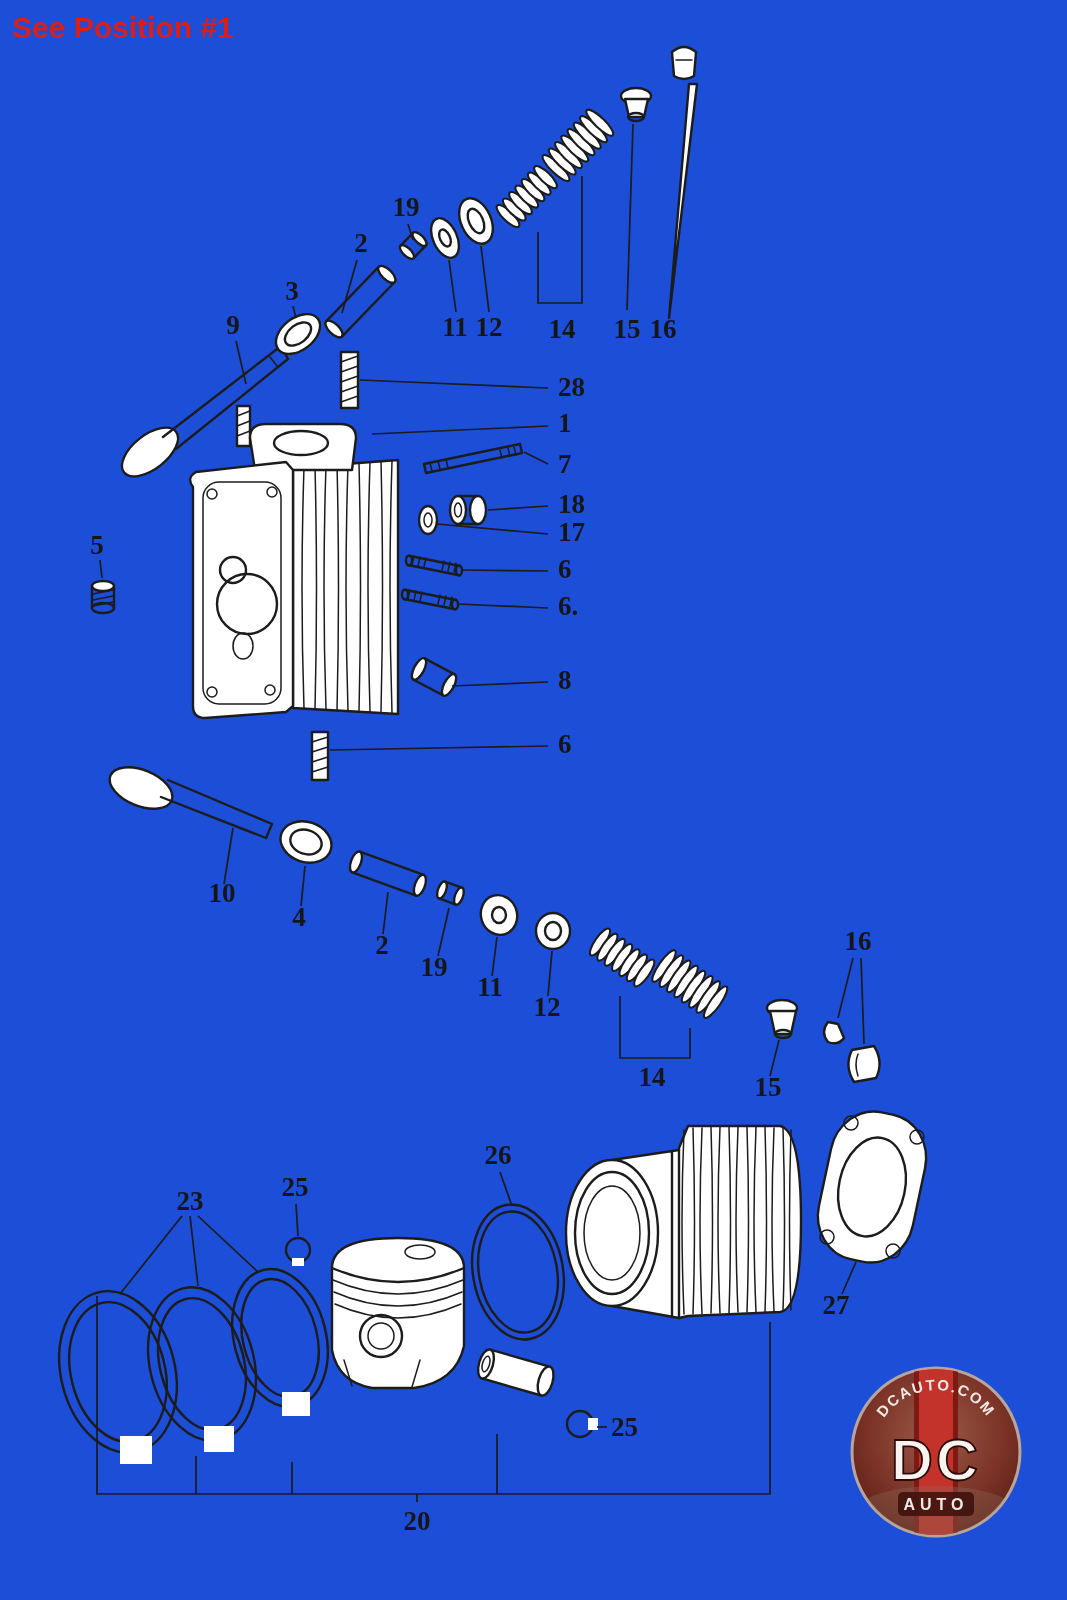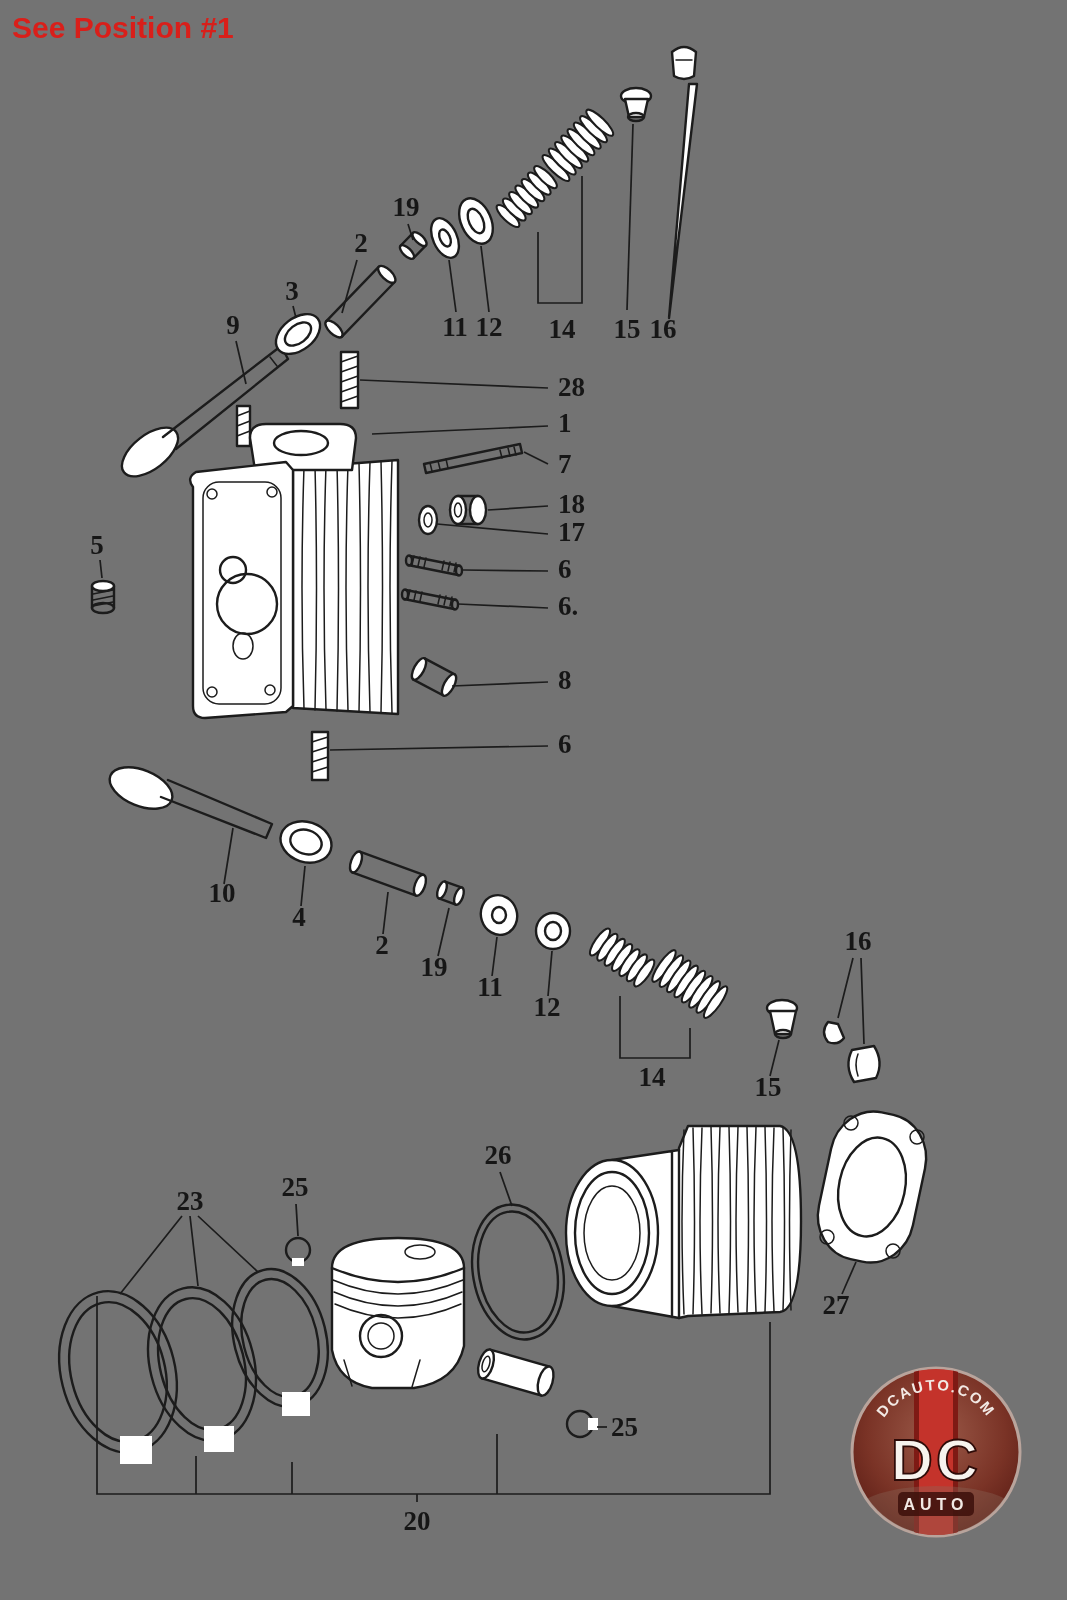--- a/index.html
+++ b/index.html
@@ -1,16 +1,16 @@
 <!DOCTYPE html>
 <html><head>
 <meta charset="utf-8">
 <style>
   html,body{margin:0;padding:0;background:#ffffff;}
-  .canvas{position:relative;width:1067px;height:1600px;background:#737373;overflow:hidden;}
+  .canvas{position:relative;width:1067px;height:1600px;background:#1d4ed8;overflow:hidden;}
   svg{display:block;}
   .ln{stroke:#1c1c1c;stroke-width:2.4;fill:none;stroke-linecap:round;stroke-linejoin:round;}
   .fw{fill:#ffffff;}
   .thin{stroke-width:1.5;}
   .ldr{stroke:#1c1c1c;stroke-width:1.7;fill:none;}
   .spring ellipse{stroke:#1c1c1c;stroke-width:2.1;fill:#ffffff;}
   .lbl{font:700 27px "Liberation Serif","DejaVu Serif",serif;fill:#161616;}
   .note{font:700 30px "Liberation Sans","DejaVu Sans",sans-serif;}
   .logo-site{font:700 15px "Liberation Sans",sans-serif;fill:#f2e9e4;letter-spacing:2px;}
   .logo-dc{font:800 58px "Liberation Sans",sans-serif;fill:#f7f3ee;stroke:#2e0b08;stroke-width:1.8px;letter-spacing:3px;}

